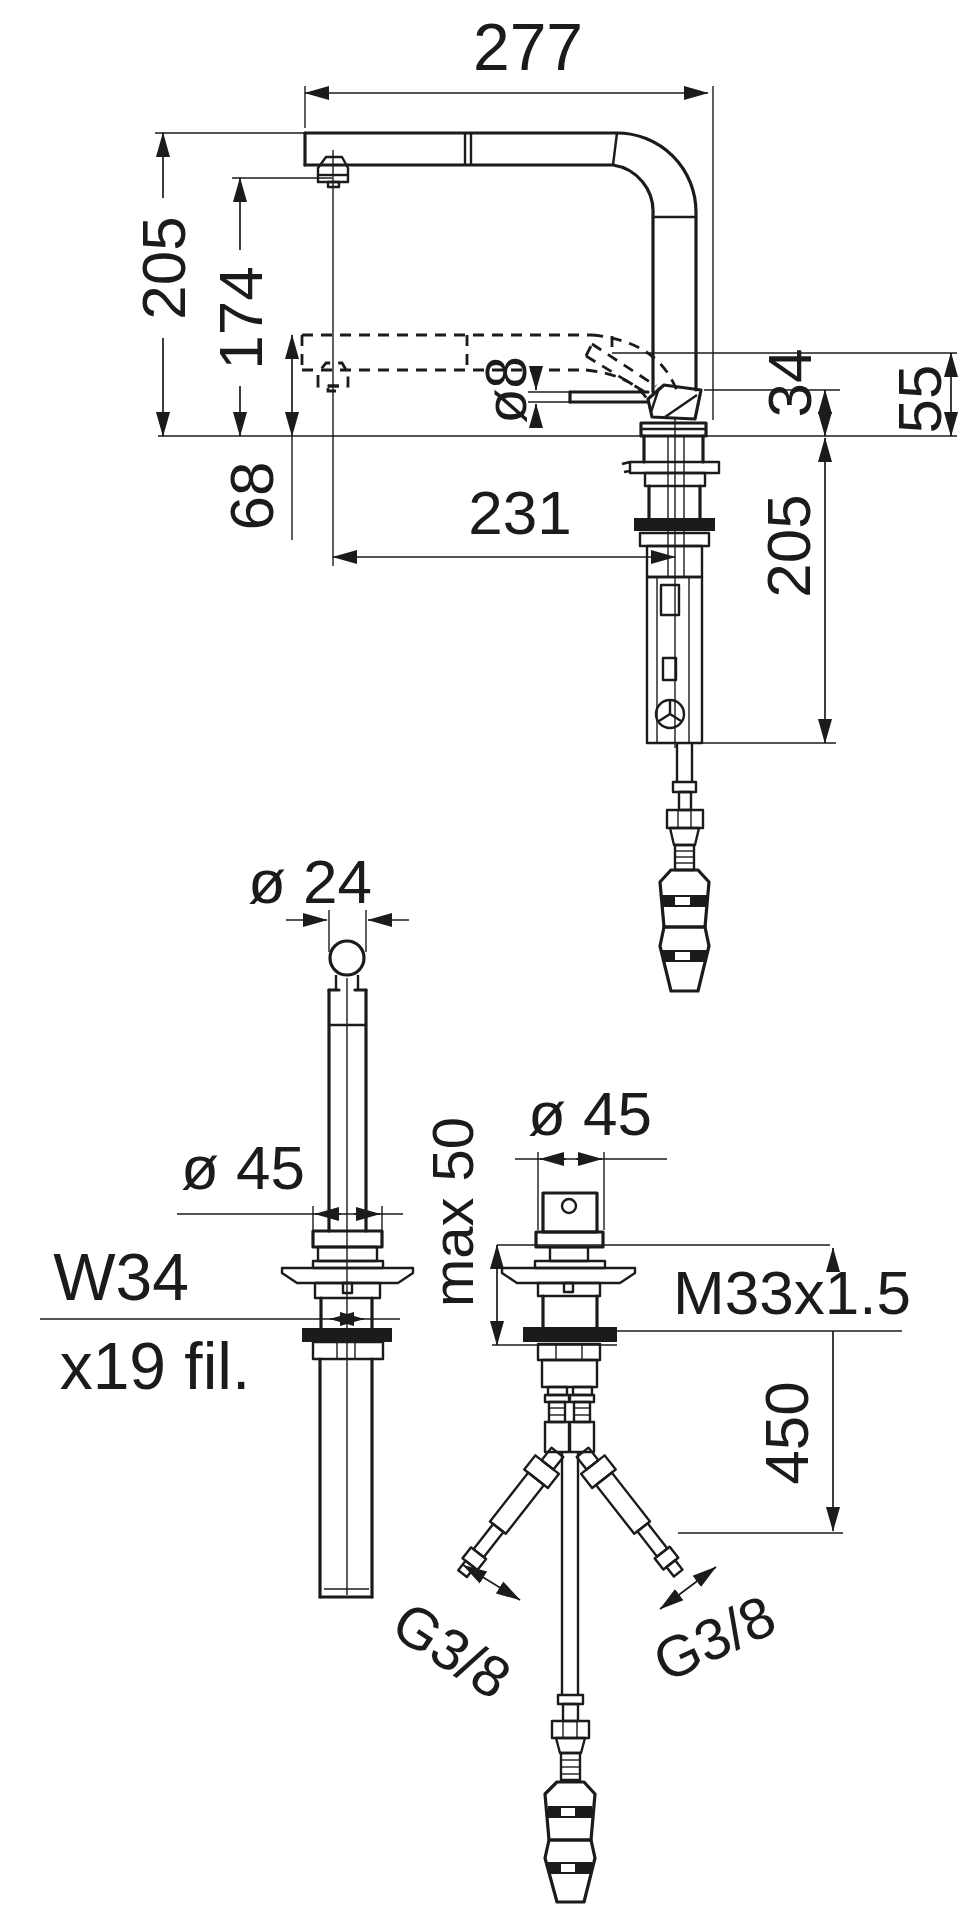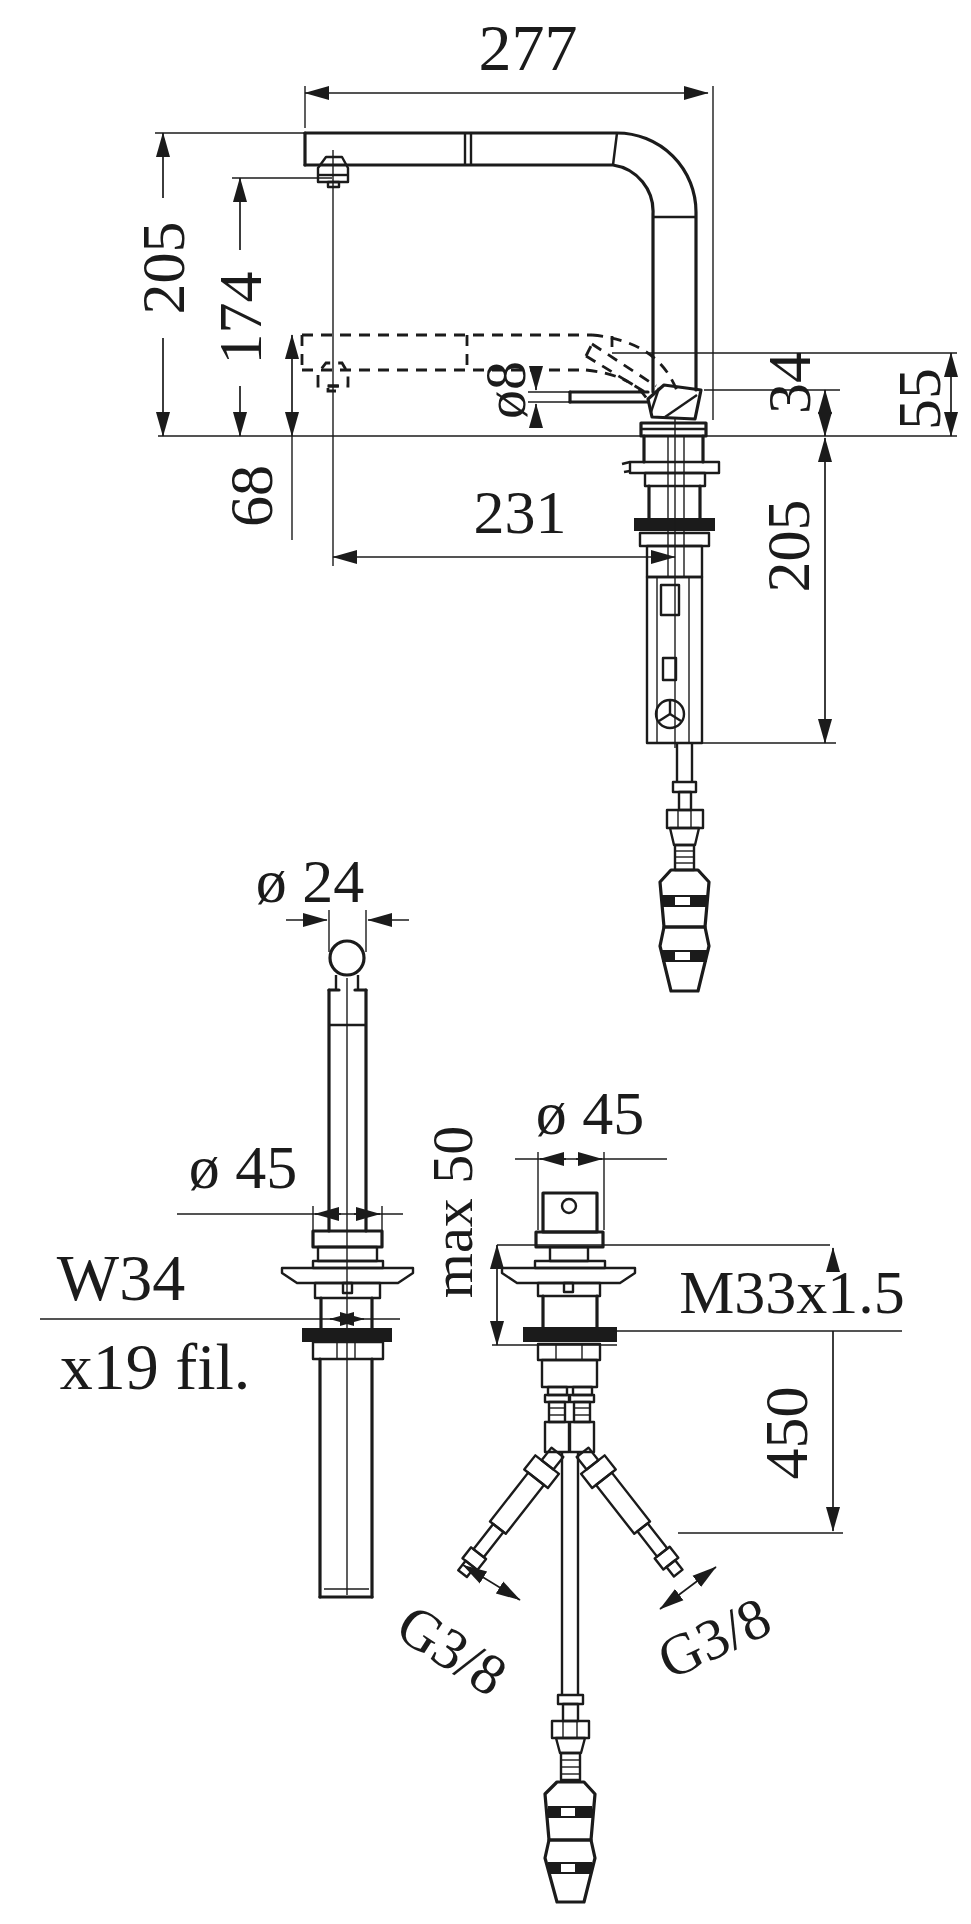--- a/index.html
+++ b/index.html
@@ -1,17 +1,17 @@
 <!DOCTYPE html>
 <html><head>
 <meta charset="utf-8">
 <style>
   html,body{margin:0;padding:0;background:#ffffff;}
   .canvas{position:relative;width:971px;height:1924px;background:#ffffff;overflow:hidden;
-          font-family:Liberation Serif, serif;}
+          font-family:Liberation Sans, sans-serif;}
   svg{position:absolute;left:0;top:0;}
   text{fill:#1b1b1b;}
   .dimtxt{font-size:62px;}
   .dimtxt-lg{font-size:66px;}
   .dimtxt-sm{font-size:58px;}
   .outline{stroke:#1b1b1b;stroke-width:3.2;fill:none;stroke-linejoin:round;stroke-linecap:round;}
   .med{stroke:#1b1b1b;stroke-width:2.4;fill:none;stroke-linejoin:round;}
   .dim{stroke:#1b1b1b;stroke-width:1.7;fill:none;}
   .thin{stroke:#1b1b1b;stroke-width:1.4;fill:none;}
   .dash{stroke:#1b1b1b;stroke-width:2.8;fill:none;stroke-dasharray:11 8;stroke-linecap:butt;}

